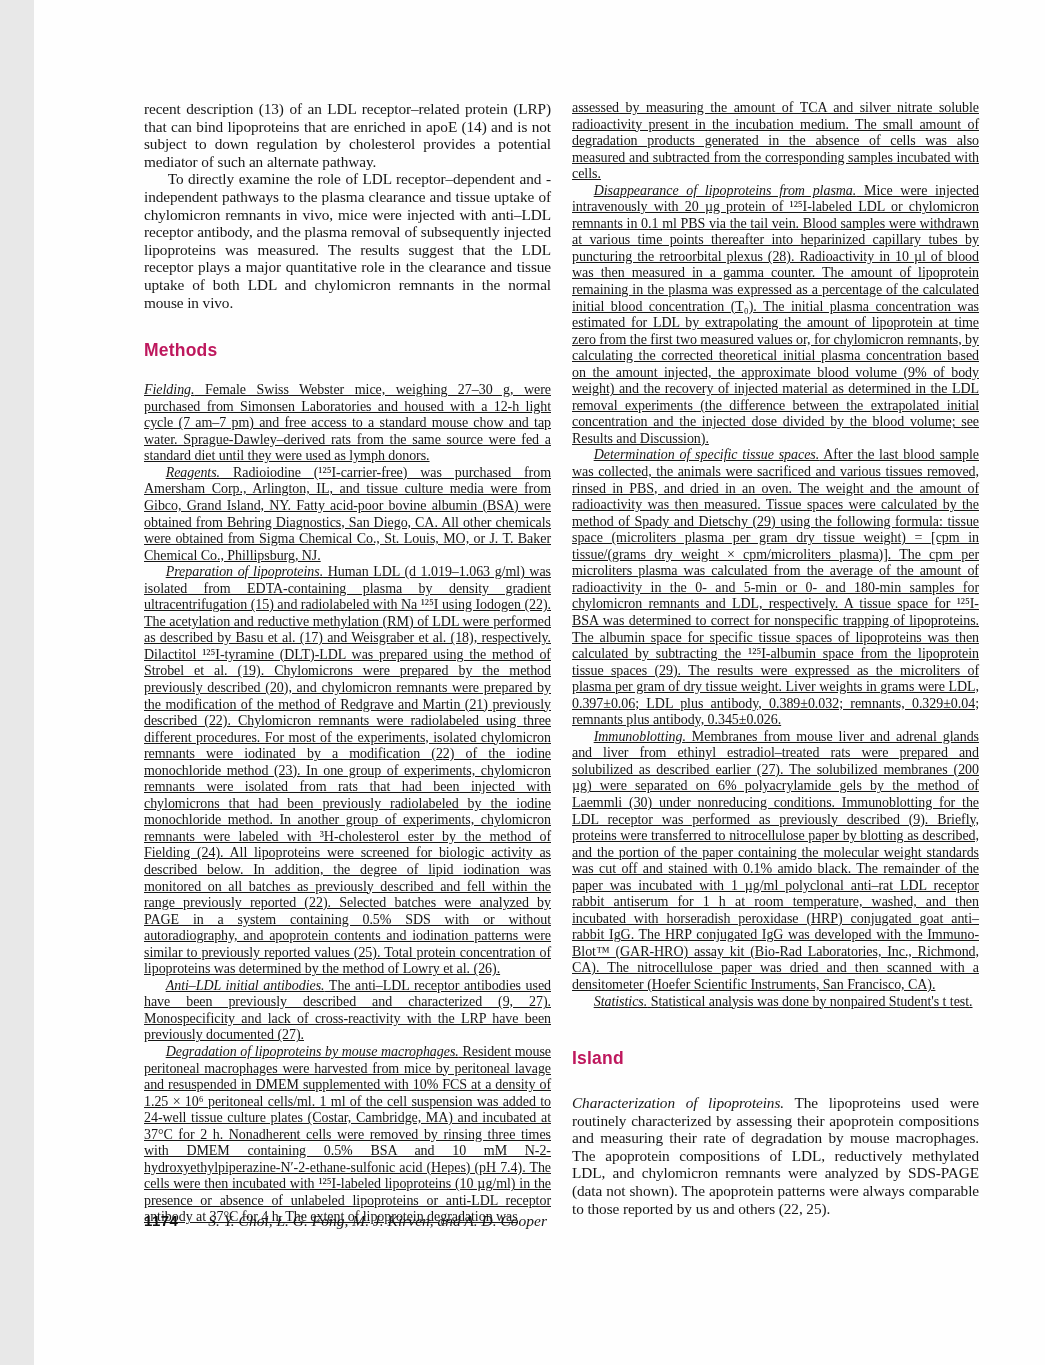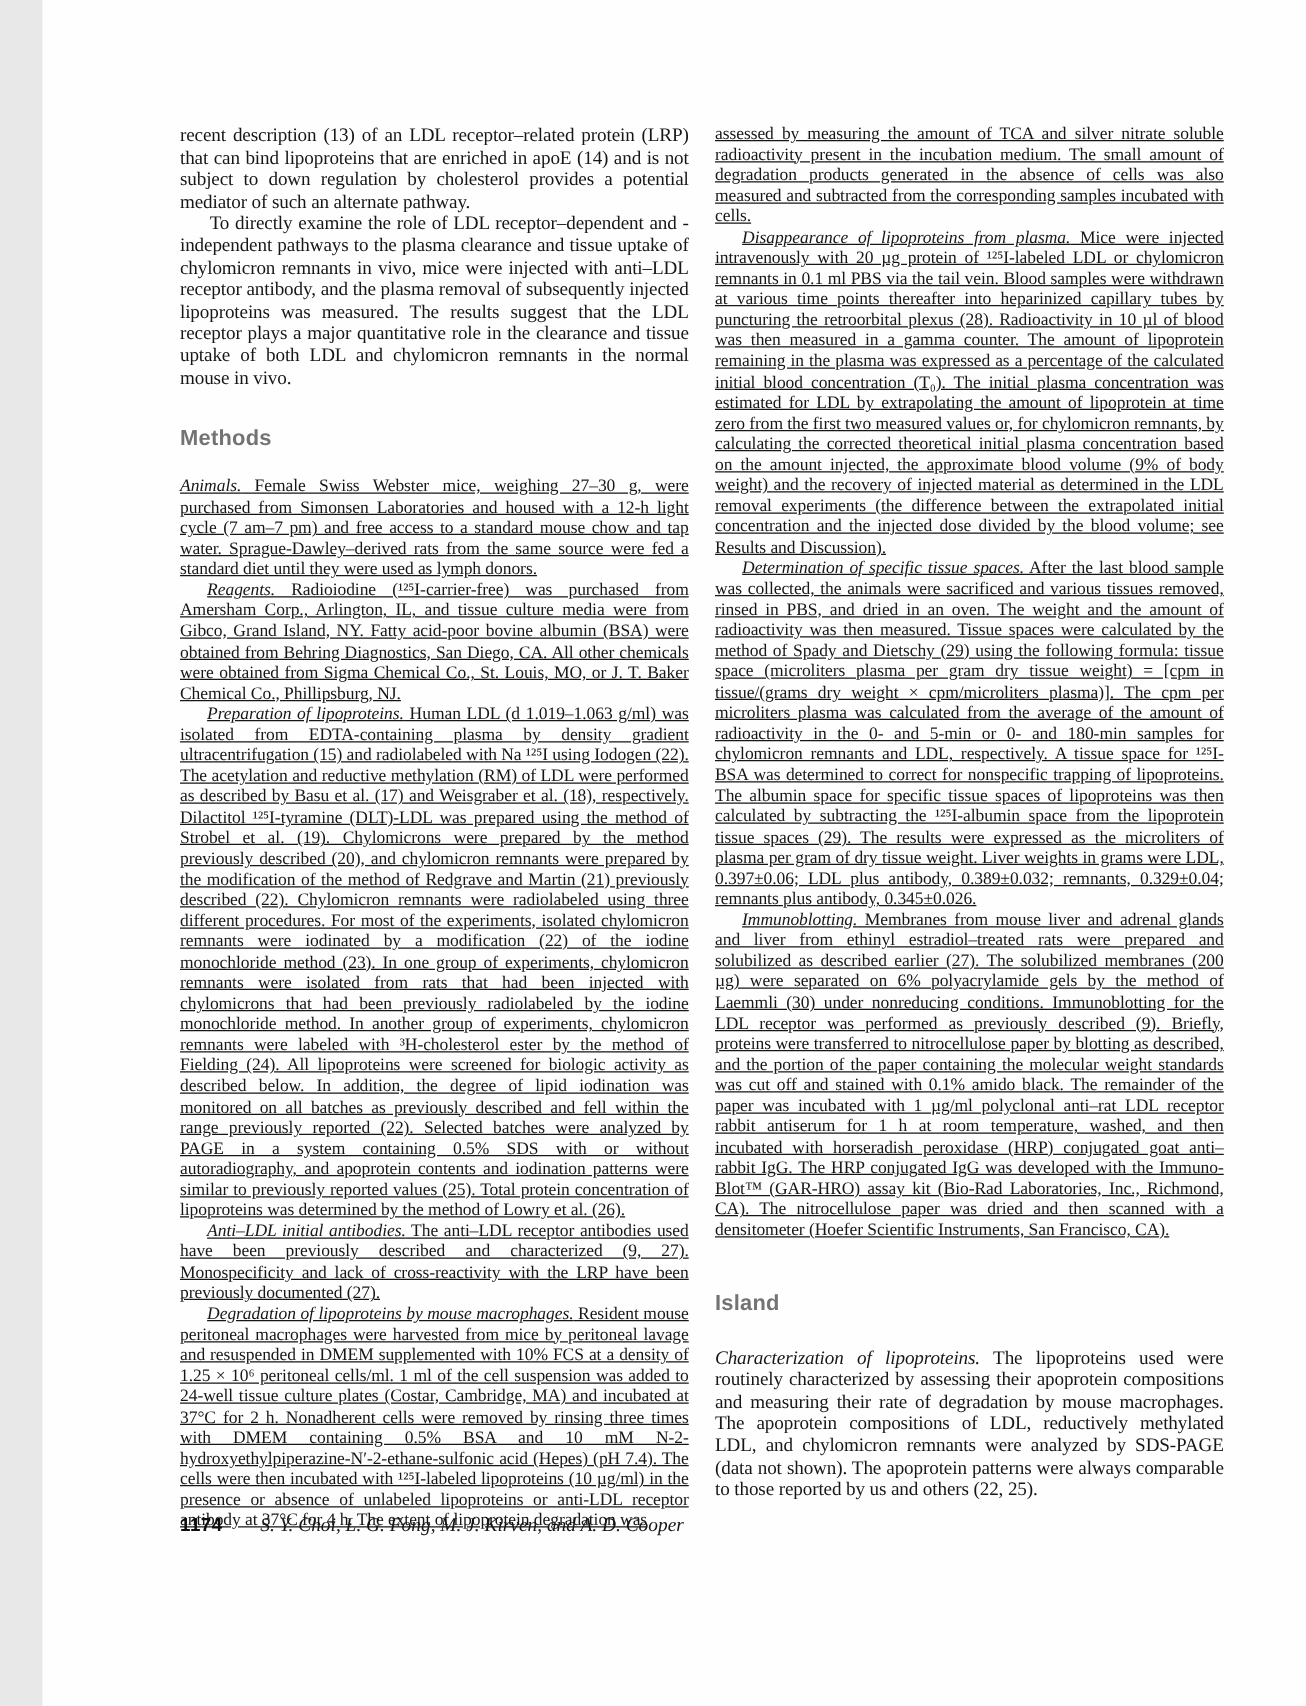--- a/index.html
+++ b/index.html
@@ -18,21 +18,21 @@
   }
   .col-left{left:110px;}
   .col-right{left:538px;}
   p.para{margin:0;padding:0;}
   .size-body{font-size:15.3px;line-height:17.6px;letter-spacing:-0.1px;}
   .size-small{font-size:14px;line-height:16.55px;letter-spacing:-0.05px;text-decoration:underline;}
   .indent{text-indent:1.55em;}
   .lead{font-style:italic;}
   h2.section{
     font-family:"Liberation Sans","DejaVu Sans",sans-serif;
-    font-weight:bold;font-size:17.5px;color:#737373;
+    font-weight:bold;font-size:17.5px;color:#be185d;
     text-align:left;letter-spacing:0.2px;
   }
   h2.methods-h{margin:29px 0 21px 0;}
   h2.results-h{margin:38px 0 25px 0;}
   .footer{
     position:absolute;left:110px;top:1212px;width:840px;
     white-space:nowrap;
   }
   .footer .pagenum{
     font-family:"Liberation Sans","DejaVu Sans",sans-serif;
@@ -48,21 +48,21 @@
 <div class="page">
 
   <div class="col col-left">
 
     <p class="para size-body"><span class="lead"></span><span>recent description (13) of an LDL receptor–related protein (LRP) that can bind lipoproteins that are enriched in apoE (14) and is not subject to down regulation by cholesterol provides a potential mediator of such an alternate pathway.</span></p>
 
     <p class="para size-body indent"><span class="lead"></span><span>To directly examine the role of LDL receptor–dependent and -independent pathways to the plasma clearance and tissue uptake of chylomicron remnants in vivo, mice were injected with anti–LDL receptor antibody, and the plasma removal of subsequently injected lipoproteins was measured. The results suggest that the LDL receptor plays a major quantitative role in the clearance and tissue uptake of both LDL and chylomicron remnants in the normal mouse in vivo.</span></p>
 
     <h2 class="section methods-h">Methods</h2>
 
-    <p class="para size-small"><span class="lead">Animals.</span><span> Female Swiss Webster mice, weighing 27–30 g, were purchased from Simonsen Laboratories and housed with a 12-h light cycle (7 am–7 pm) and free access to a standard mouse chow and tap water. Sprague-Dawley–derived rats from the same source were fed a standard diet until they were used as lymph donors.</span></p>
+    <p class="para size-small"><span class="lead">Fielding.</span><span> Female Swiss Webster mice, weighing 27–30 g, were purchased from Simonsen Laboratories and housed with a 12-h light cycle (7 am–7 pm) and free access to a standard mouse chow and tap water. Sprague-Dawley–derived rats from the same source were fed a standard diet until they were used as lymph donors.</span></p>
 
     <p class="para size-small indent"><span class="lead">Reagents.</span><span> Radioiodine (¹²⁵I-carrier-free) was purchased from Amersham Corp., Arlington, IL, and tissue culture media were from Gibco, Grand Island, NY. Fatty acid-poor bovine albumin (BSA) were obtained from Behring Diagnostics, San Diego, CA. All other chemicals were obtained from Sigma Chemical Co., St. Louis, MO, or J. T. Baker Chemical Co., Phillipsburg, NJ.</span></p>
 
     <p class="para size-small indent"><span class="lead">Preparation of lipoproteins.</span><span> Human LDL (d 1.019–1.063 g/ml) was isolated from EDTA-containing plasma by density gradient ultracentrifugation (15) and radiolabeled with Na ¹²⁵I using Iodogen (22). The acetylation and reductive methylation (RM) of LDL were performed as described by Basu et al. (17) and Weisgraber et al. (18), respectively. Dilactitol ¹²⁵I-tyramine (DLT)-LDL was prepared using the method of Strobel et al. (19). Chylomicrons were prepared by the method previously described (20), and chylomicron remnants were prepared by the modification of the method of Redgrave and Martin (21) previously described (22). Chylomicron remnants were radiolabeled using three different procedures. For most of the experiments, isolated chylomicron remnants were iodinated by a modification (22) of the iodine monochloride method (23). In one group of experiments, chylomicron remnants were isolated from rats that had been injected with chylomicrons that had been previously radiolabeled by the iodine monochloride method. In another group of experiments, chylomicron remnants were labeled with ³H-cholesterol ester by the method of Fielding (24). All lipoproteins were screened for biologic activity as described below. In addition, the degree of lipid iodination was monitored on all batches as previously described and fell within the range previously reported (22). Selected batches were analyzed by PAGE in a system containing 0.5% SDS with or without autoradiography, and apoprotein contents and iodination patterns were similar to previously reported values (25). Total protein concentration of lipoproteins was determined by the method of Lowry et al. (26).</span></p>
 
     <p class="para size-small indent"><span class="lead">Anti–LDL initial antibodies.</span><span> The anti–LDL receptor antibodies used have been previously described and characterized (9, 27). Monospecificity and lack of cross-reactivity with the LRP have been previously documented (27).</span></p>
 
     <p class="para size-small indent"><span class="lead">Degradation of lipoproteins by mouse macrophages.</span><span> Resident mouse peritoneal macrophages were harvested from mice by peritoneal lavage and resuspended in DMEM supplemented with 10% FCS at a density of 1.25 × 10⁶ peritoneal cells/ml. 1 ml of the cell suspension was added to 24-well tissue culture plates (Costar, Cambridge, MA) and incubated at 37°C for 2 h. Nonadherent cells were removed by rinsing three times with DMEM containing 0.5% BSA and 10 mM N-2-hydroxyethylpiperazine-N′-2-ethane-sulfonic acid (Hepes) (pH 7.4). The cells were then incubated with ¹²⁵I-labeled lipoproteins (10 µg/ml) in the presence or absence of unlabeled lipoproteins or anti-LDL receptor antibody at 37°C for 4 h. The extent of lipoprotein degradation was</span></p>
 
   </div>
@@ -70,20 +70,21 @@
   <div class="col col-right">
 
     <p class="para size-small"><span class="lead"></span><span>assessed by measuring the amount of TCA and silver nitrate soluble radioactivity present in the incubation medium. The small amount of degradation products generated in the absence of cells was also measured and subtracted from the corresponding samples incubated with cells.</span></p>
 
     <p class="para size-small indent"><span class="lead">Disappearance of lipoproteins from plasma.</span><span> Mice were injected intravenously with 20 µg protein of ¹²⁵I-labeled LDL or chylomicron remnants in 0.1 ml PBS via the tail vein. Blood samples were withdrawn at various time points thereafter into heparinized capillary tubes by puncturing the retroorbital plexus (28). Radioactivity in 10 µl of blood was then measured in a gamma counter. The amount of lipoprotein remaining in the plasma was expressed as a percentage of the calculated initial blood concentration (T₀). The initial plasma concentration was estimated for LDL by extrapolating the amount of lipoprotein at time zero from the first two measured values or, for chylomicron remnants, by calculating the corrected theoretical initial plasma concentration based on the amount injected, the approximate blood volume (9% of body weight) and the recovery of injected material as determined in the LDL removal experiments (the difference between the extrapolated initial concentration and the injected dose divided by the blood volume; see Results and Discussion).</span></p>
 
     <p class="para size-small indent"><span class="lead">Determination of specific tissue spaces.</span><span> After the last blood sample was collected, the animals were sacrificed and various tissues removed, rinsed in PBS, and dried in an oven. The weight and the amount of radioactivity was then measured. Tissue spaces were calculated by the method of Spady and Dietschy (29) using the following formula: tissue space (microliters plasma per gram dry tissue weight) = [cpm in tissue/(grams dry weight × cpm/microliters plasma)]. The cpm per microliters plasma was calculated from the average of the amount of radioactivity in the 0- and 5-min or 0- and 180-min samples for chylomicron remnants and LDL, respectively. A tissue space for ¹²⁵I-BSA was determined to correct for nonspecific trapping of lipoproteins. The albumin space for specific tissue spaces of lipoproteins was then calculated by subtracting the ¹²⁵I-albumin space from the lipoprotein tissue spaces (29). The results were expressed as the microliters of plasma per gram of dry tissue weight. Liver weights in grams were LDL, 0.397±0.06; LDL plus antibody, 0.389±0.032; remnants, 0.329±0.04; remnants plus antibody, 0.345±0.026.</span></p>
 
     <p class="para size-small indent"><span class="lead">Immunoblotting.</span><span> Membranes from mouse liver and adrenal glands and liver from ethinyl estradiol–treated rats were prepared and solubilized as described earlier (27). The solubilized membranes (200 µg) were separated on 6% polyacrylamide gels by the method of Laemmli (30) under nonreducing conditions. Immunoblotting for the LDL receptor was performed as previously described (9). Briefly, proteins were transferred to nitrocellulose paper by blotting as described, and the portion of the paper containing the molecular weight standards was cut off and stained with 0.1% amido black. The remainder of the paper was incubated with 1 µg/ml polyclonal anti–rat LDL receptor rabbit antiserum for 1 h at room temperature, washed, and then incubated with horseradish peroxidase (HRP) conjugated goat anti–rabbit IgG. The HRP conjugated IgG was developed with the Immuno-Blot™ (GAR-HRO) assay kit (Bio-Rad Laboratories, Inc., Richmond, CA). The nitrocellulose paper was dried and then scanned with a densitometer (Hoefer Scientific Instruments, San Francisco, CA).</span></p>
 
+    <p class="para size-small indent"><span class="lead">Statistics.</span><span> Statistical analysis was done by nonpaired Student's t test.</span></p>
 
     <h2 class="section results-h">Island</h2>
 
     <p class="para size-body"><span class="lead">Characterization of lipoproteins.</span><span> The lipoproteins used were routinely characterized by assessing their apoprotein compositions and measuring their rate of degradation by mouse macrophages. The apoprotein compositions of LDL, reductively methylated LDL, and chylomicron remnants were analyzed by SDS-PAGE (data not shown). The apoprotein patterns were always comparable to those reported by us and others (22, 25).</span></p>
 
   </div>
 
   <div class="footer">
     <span class="pagenum">1174</span><span class="authors">S. Y. Choi, L. G. Fong, M. J. Kirven, and A. D. Cooper</span>
   </div>

